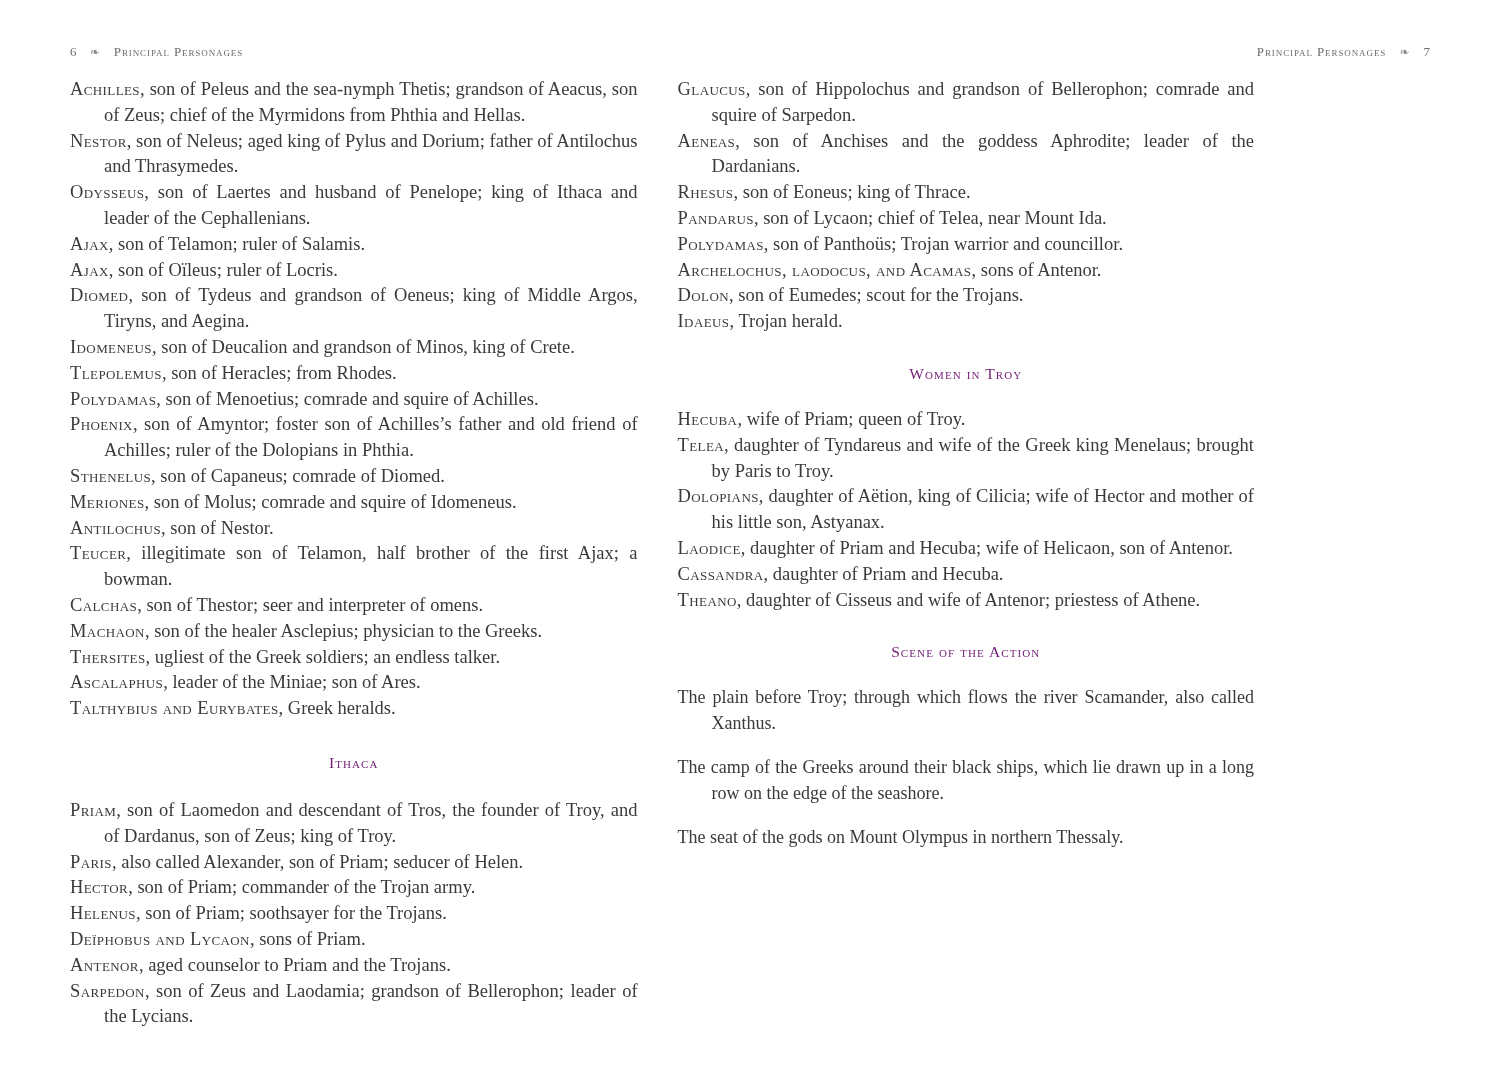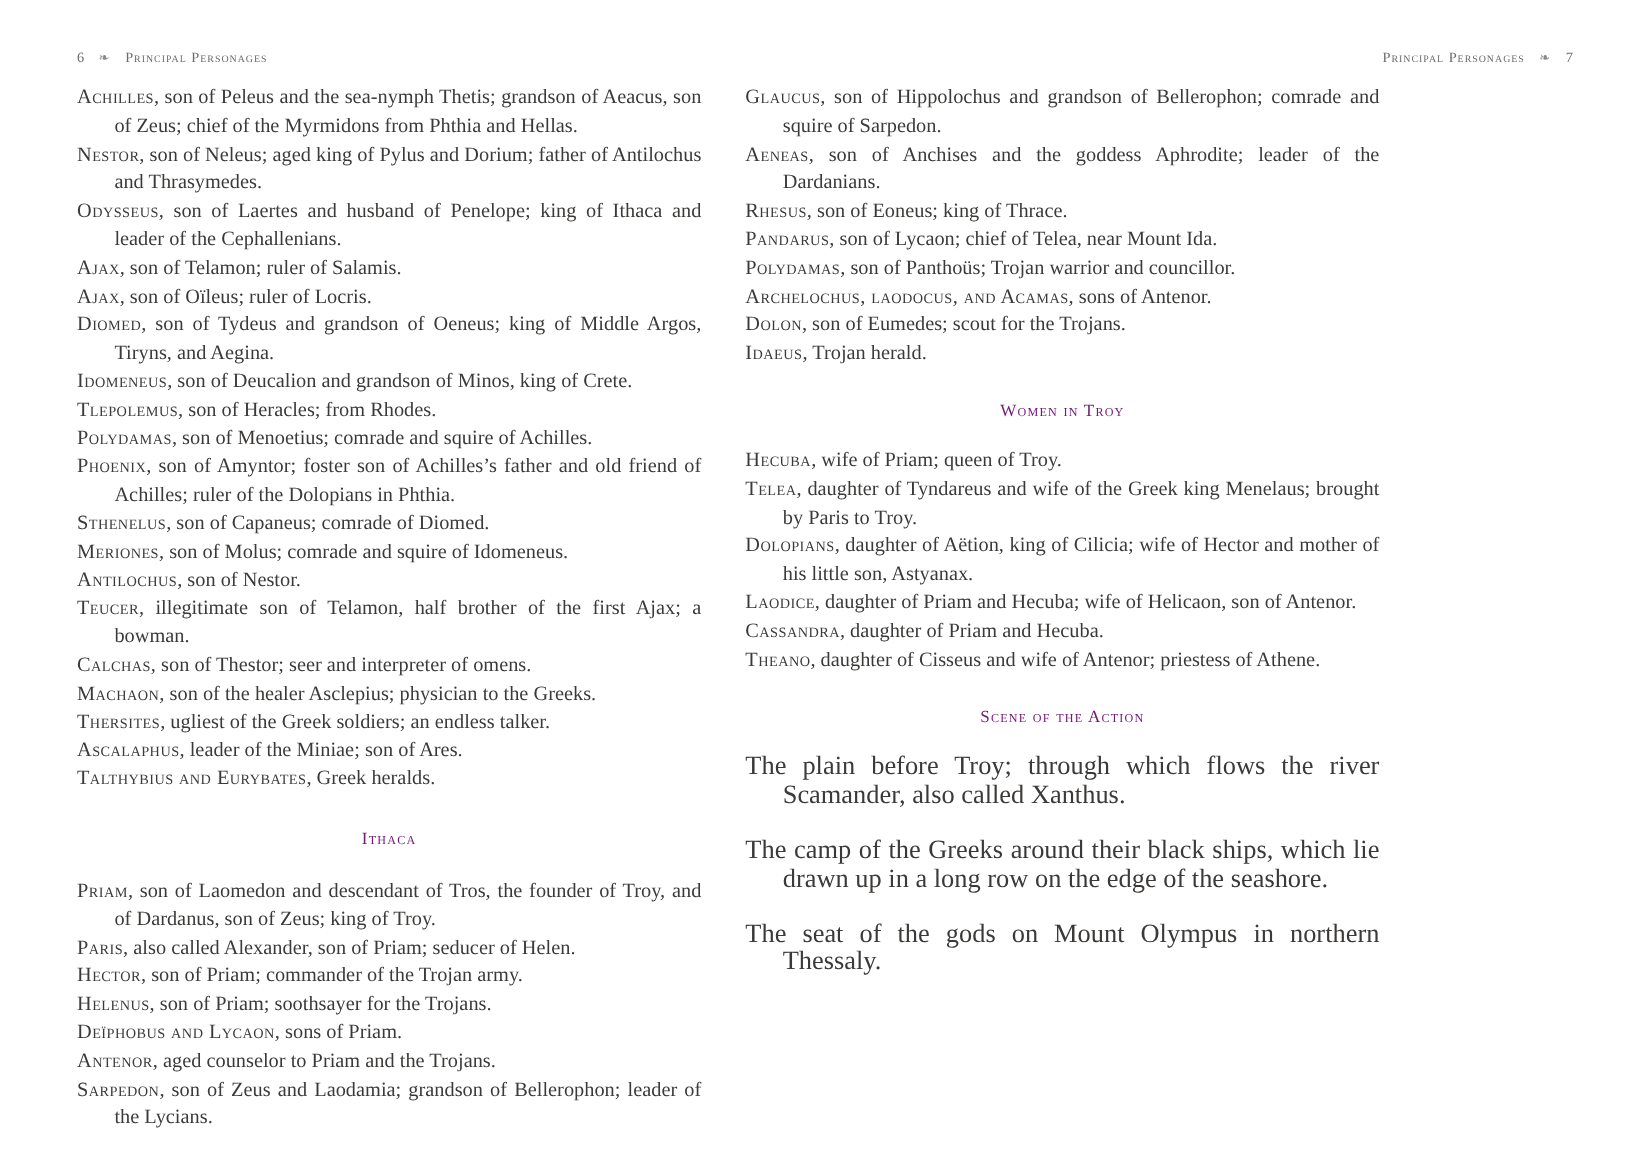--- a/index.html
+++ b/index.html
@@ -67,21 +67,21 @@
     text-indent: -34px;
     text-align: justify;
     color: #3c3a38;
   }
   .col.right .entry { text-align: justify; }
   .entry .nm {
     font-variant: small-caps;
     letter-spacing: 0.4px;
   }
   .plain {
-    font-size: 24px;
+    font-size: 18px;
     line-height: 25.8px;
     padding-left: 34px;
     text-indent: -34px;
     text-align: justify;
     color: #3c3a38;
   }
   .section-head {
     text-align: center;
     font-variant: small-caps;
     font-size: 15.5px;

